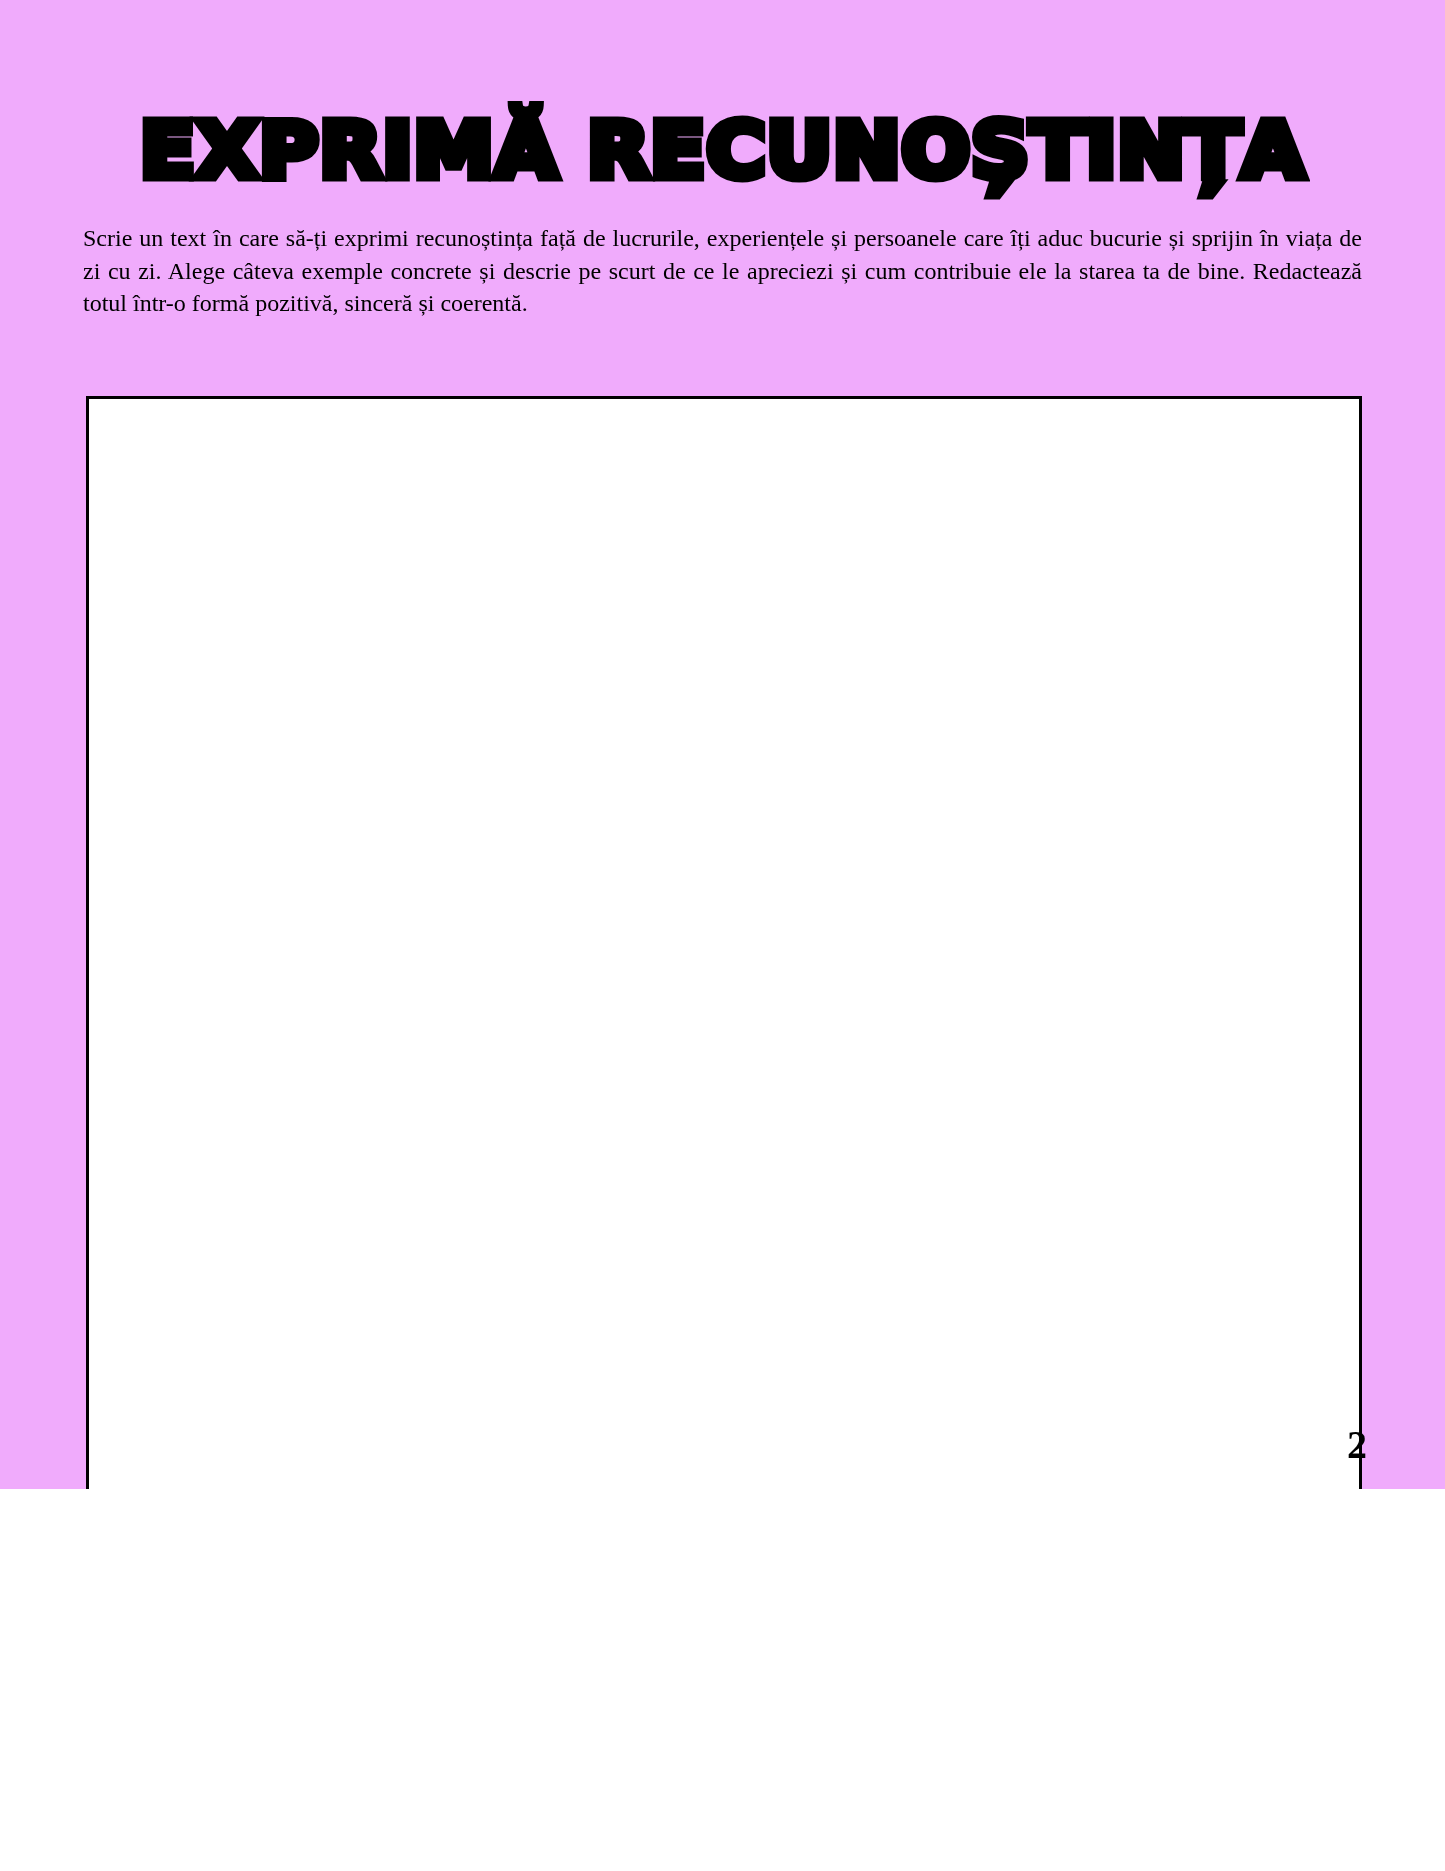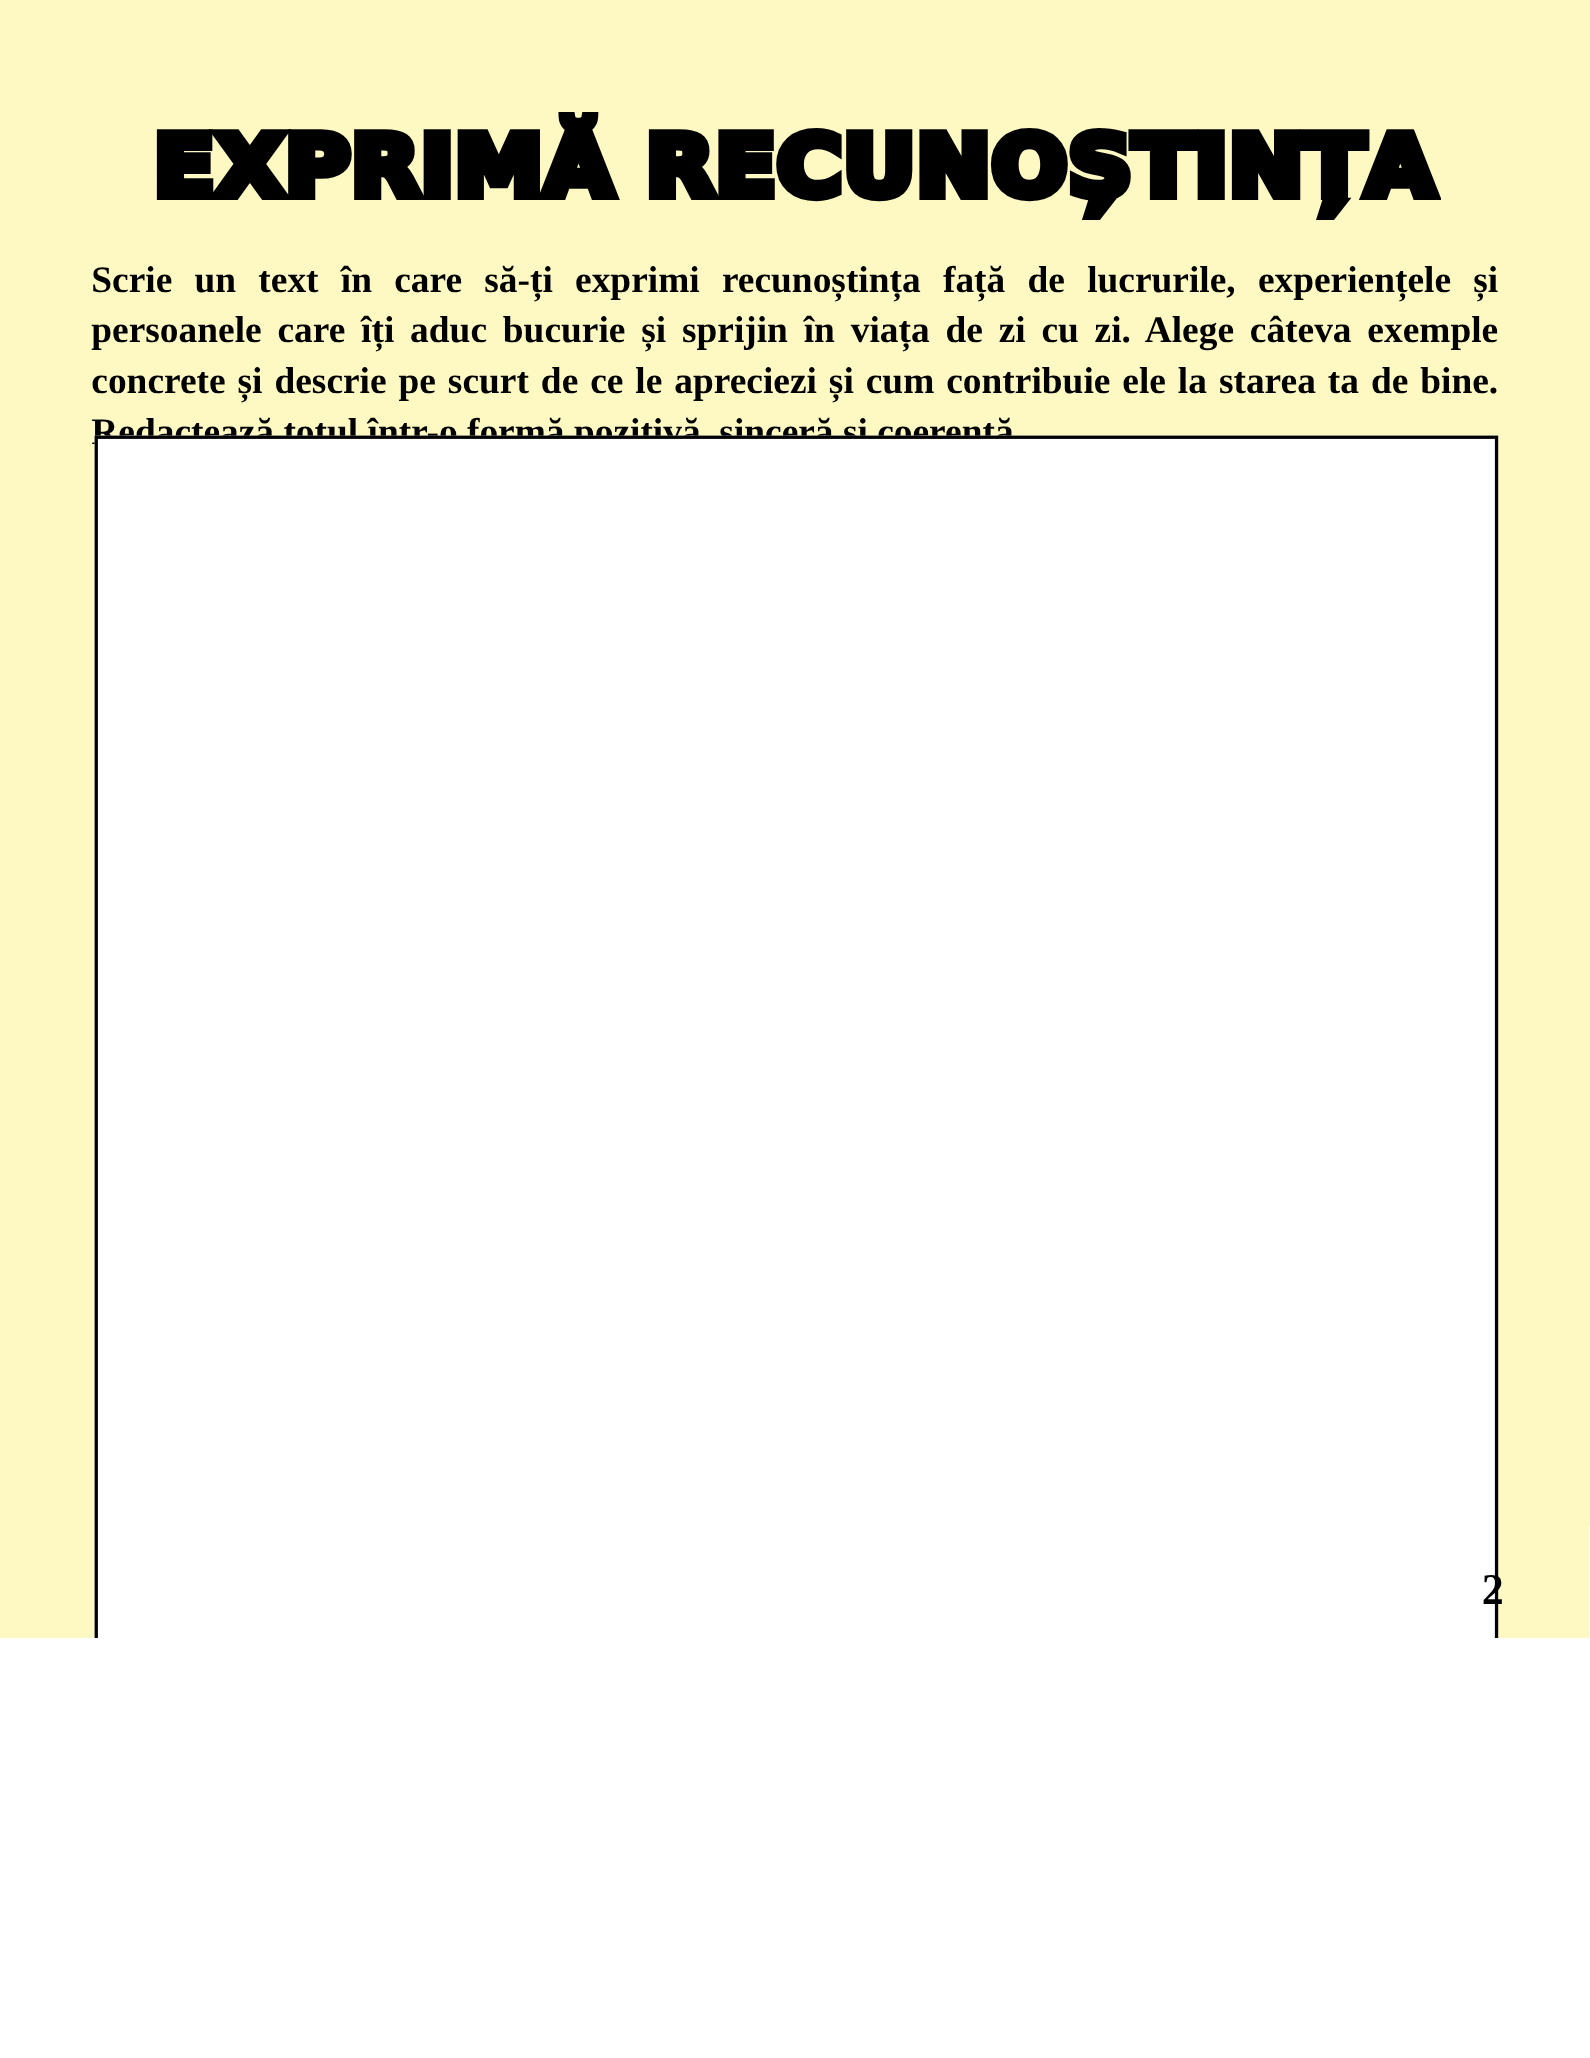--- a/index.html
+++ b/index.html
@@ -5,21 +5,21 @@
   html, body {
     margin: 0;
     padding: 0;
     background: #ffffff;
   }
 
   .page {
     position: relative;
     width: 1445px;
     height: 1489px;
-    background: #fef9c3;
+    background: #f0abfc;
     box-sizing: border-box;
     overflow: hidden;
     font-family: "Liberation Serif", "DejaVu Serif", serif;
   }
 
   
   .title-wrap {
     position: absolute;
     left: 0;
     right: 0;
@@ -42,27 +42,26 @@
     transform-origin: center;
     white-space: nowrap;
   }
 
   
   .instructions {
     position: absolute;
     left: 83px;
     top: 198px;
     width: 1279px;
-    font-size: 34px;
+    font-size: 24px;
     line-height: 1.36;
     color: #000000;
     text-align: justify;
     text-justify: inter-word;
     hyphens: none;
-    font-weight: bold;
   }
 
   
   .writing-box {
     position: absolute;
     left: 86px;
     top: 396px;
     width: 1276px;
     height: 1425px;
     border: 3px solid #000000;

